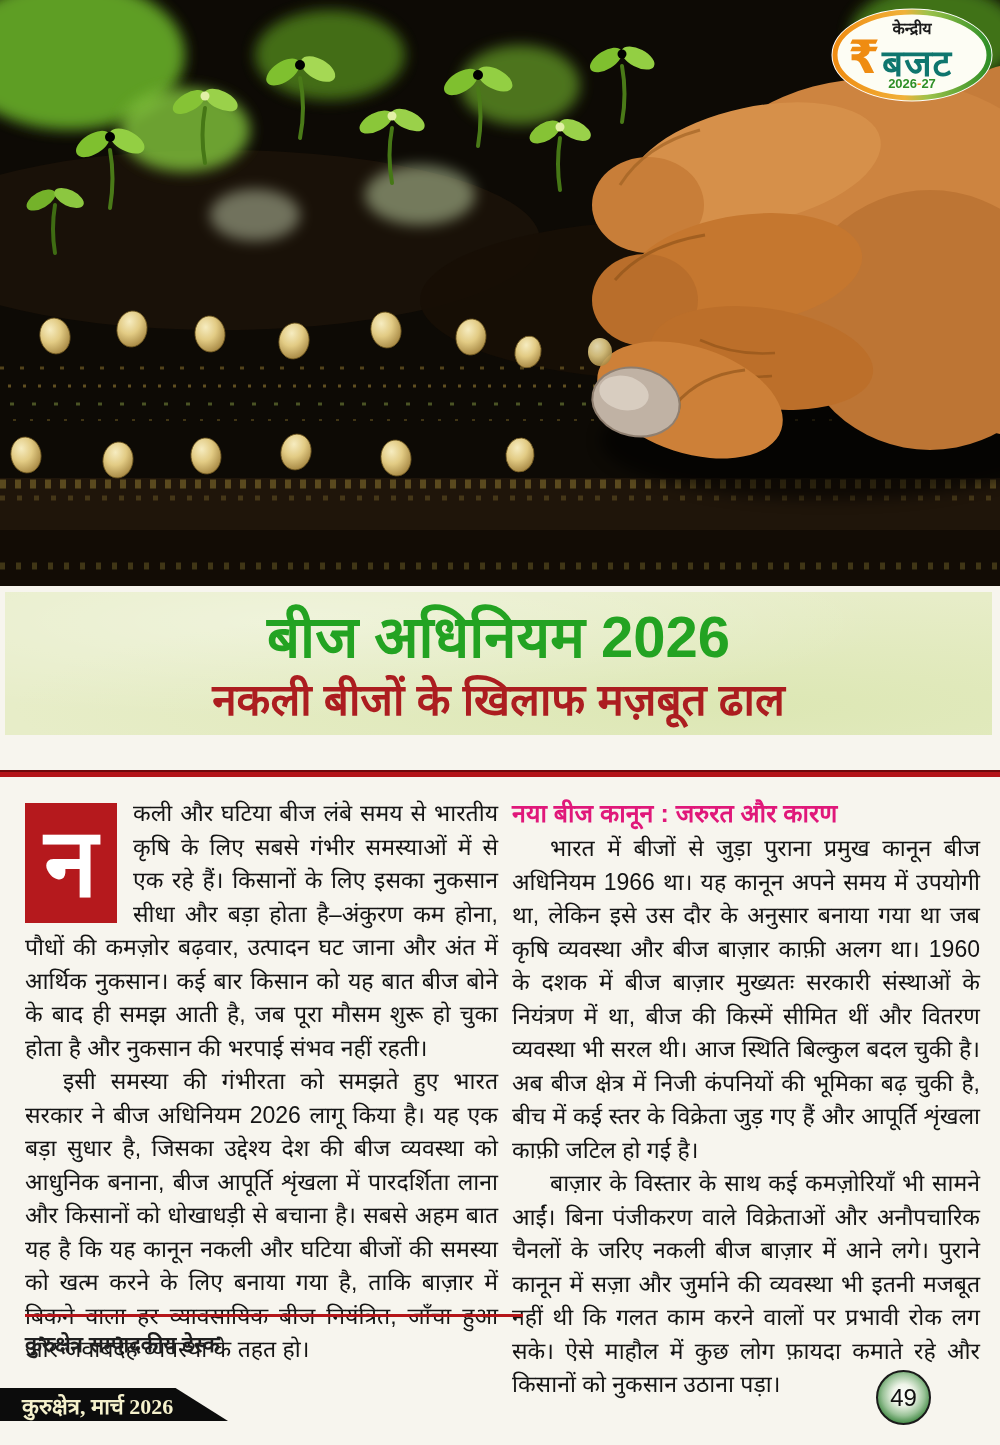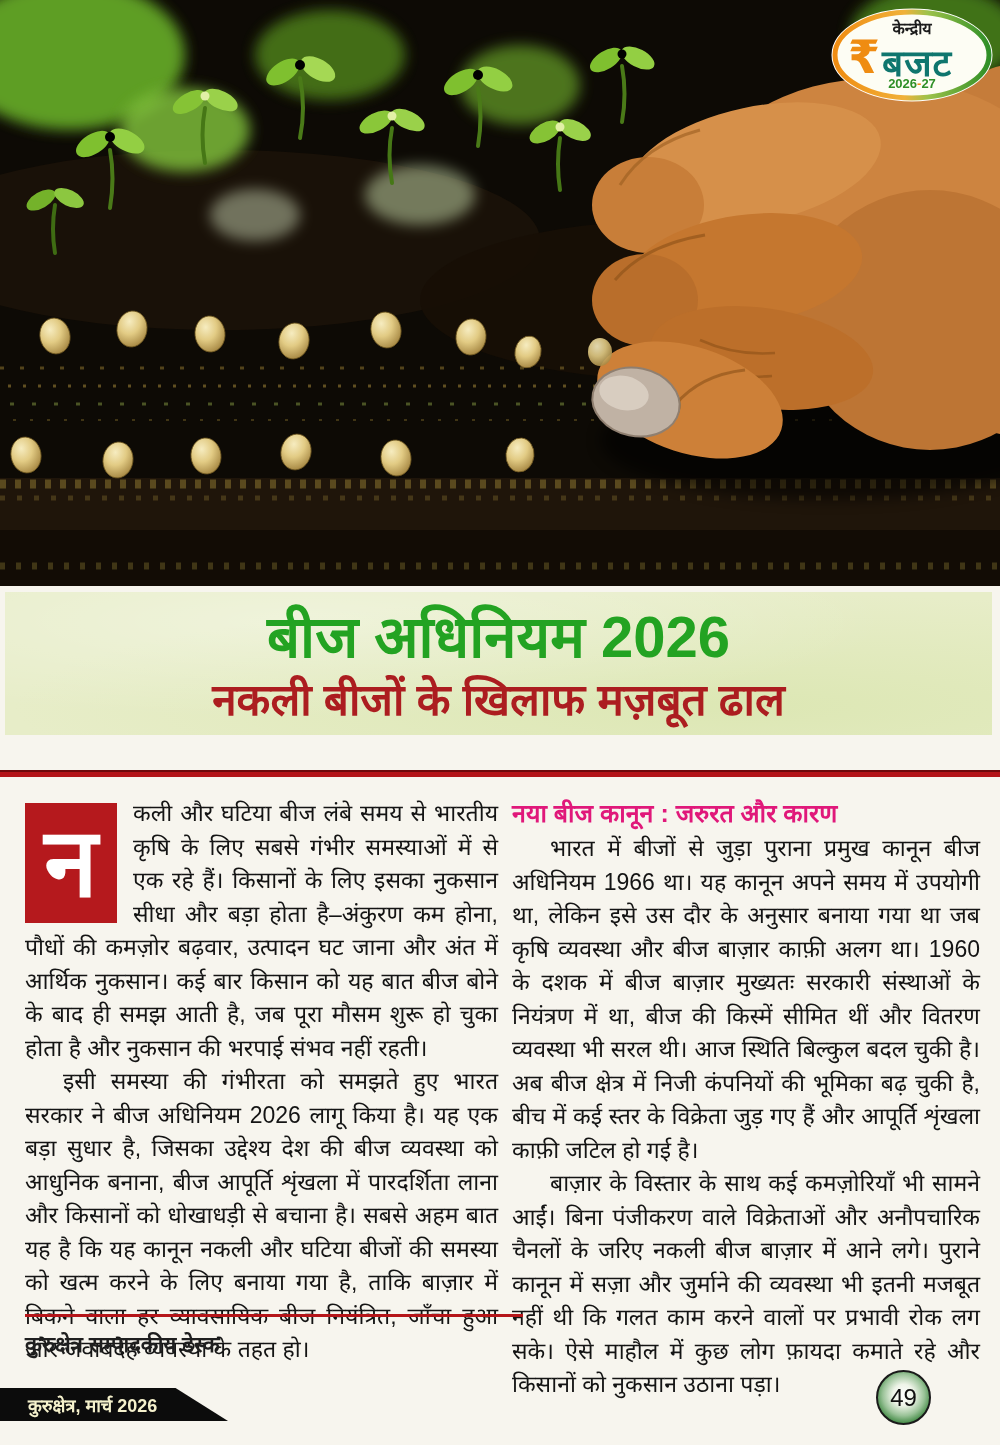--- a/index.html
+++ b/index.html
@@ -34,21 +34,21 @@
   .col p.indent{text-indent:38px;}
   .dropcap{float:left;width:92px;height:120px;margin:6px 16px 4px 0;background:#b5191d;
       color:#ffffff;font-size:96px;font-weight:700;display:flex;align-items:center;justify-content:center;}
   .right-heading{margin:0 0 3px;font-size:25px;line-height:32px;font-weight:700;color:#e0187a;text-align:left;}
   .byline-rule{position:absolute;left:25px;top:1314px;width:498px;height:3px;background:#b5161a;}
   .byline{position:absolute;left:25px;top:1328px;font-size:22px;font-weight:700;color:#1f1f1f;}
   
   .footer-flag{position:absolute;left:0;top:1388px;width:228px;height:33px;background:#0c0c0c;
       clip-path:polygon(0 0,77% 0,100% 100%,0 100%);
       display:flex;align-items:center;}
-  .footer-flag .label{padding-left:28px;font-size:18px;font-weight:700;color:#f5f1cc;}
+  .footer-flag .label{padding-left:22px;font-size:22px;font-weight:700;color:#f5f1cc;font-family:Liberation Serif, serif;}
   .page-num{position:absolute;left:876px;top:1370px;width:55px;height:55px;border-radius:50%;
       border:2px solid #1a1a1a;box-sizing:border-box;
       background:radial-gradient(circle at 50% 45%,#ffffff 0%,#eef4e8 28%,#99c297 55%,#2e7d32 80%,#16451a 100%);
       display:flex;align-items:center;justify-content:center;font-size:24px;color:#101010;}
 </style>
 </head>
 <body>
 
 <div class="page">
 

